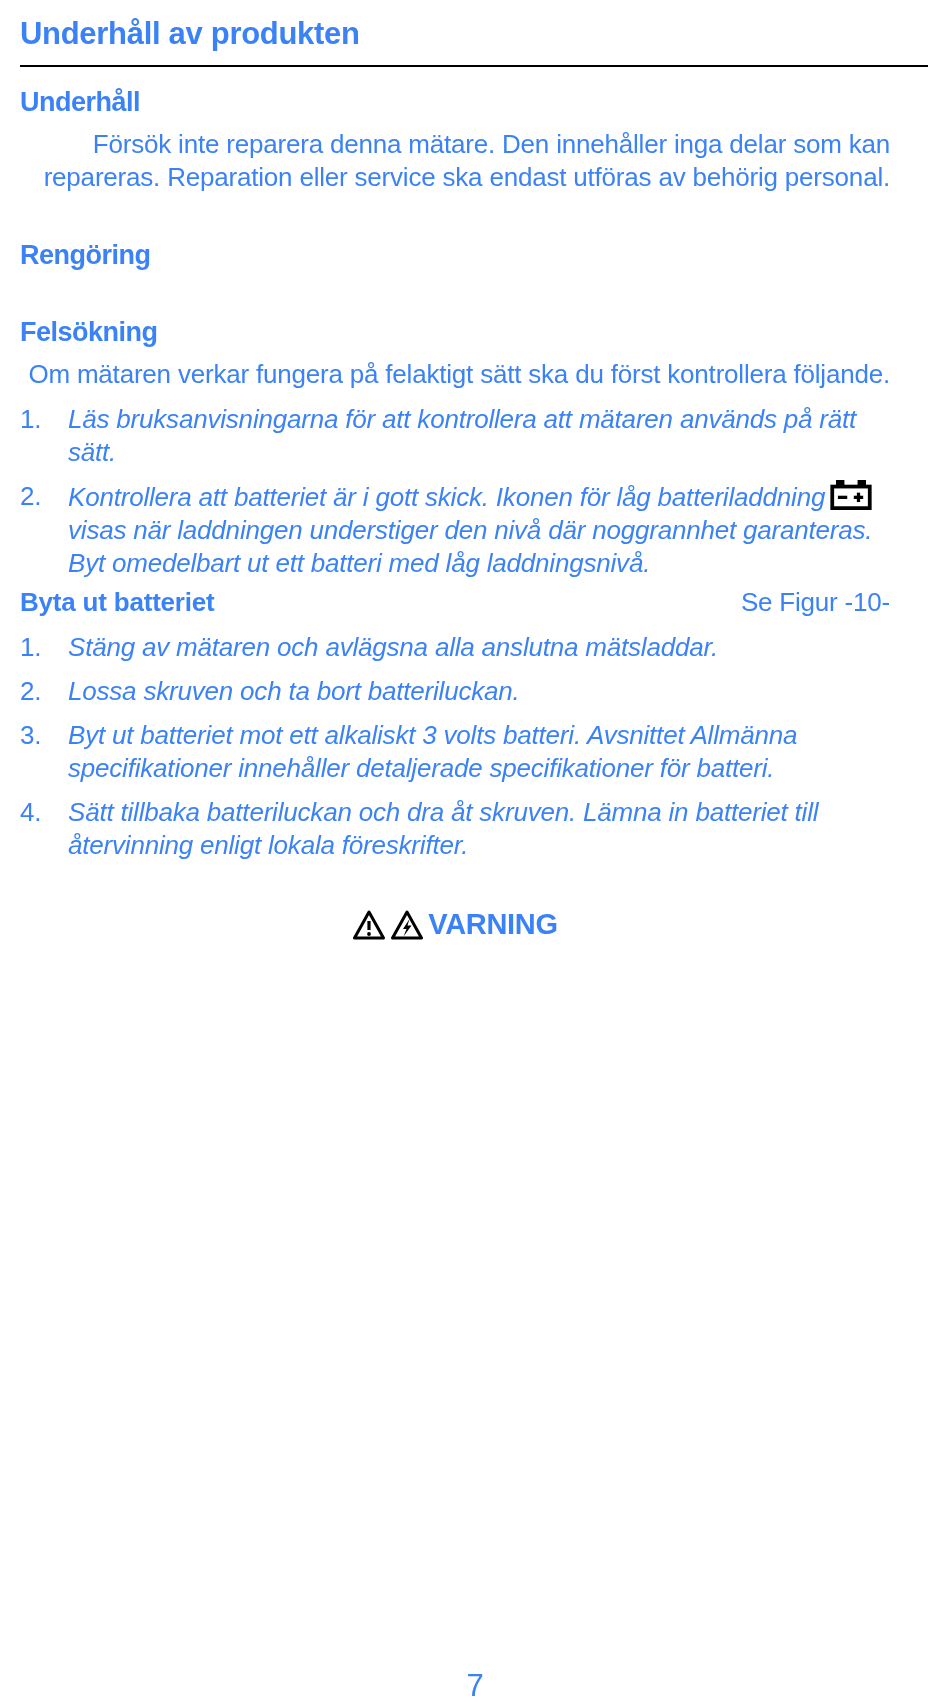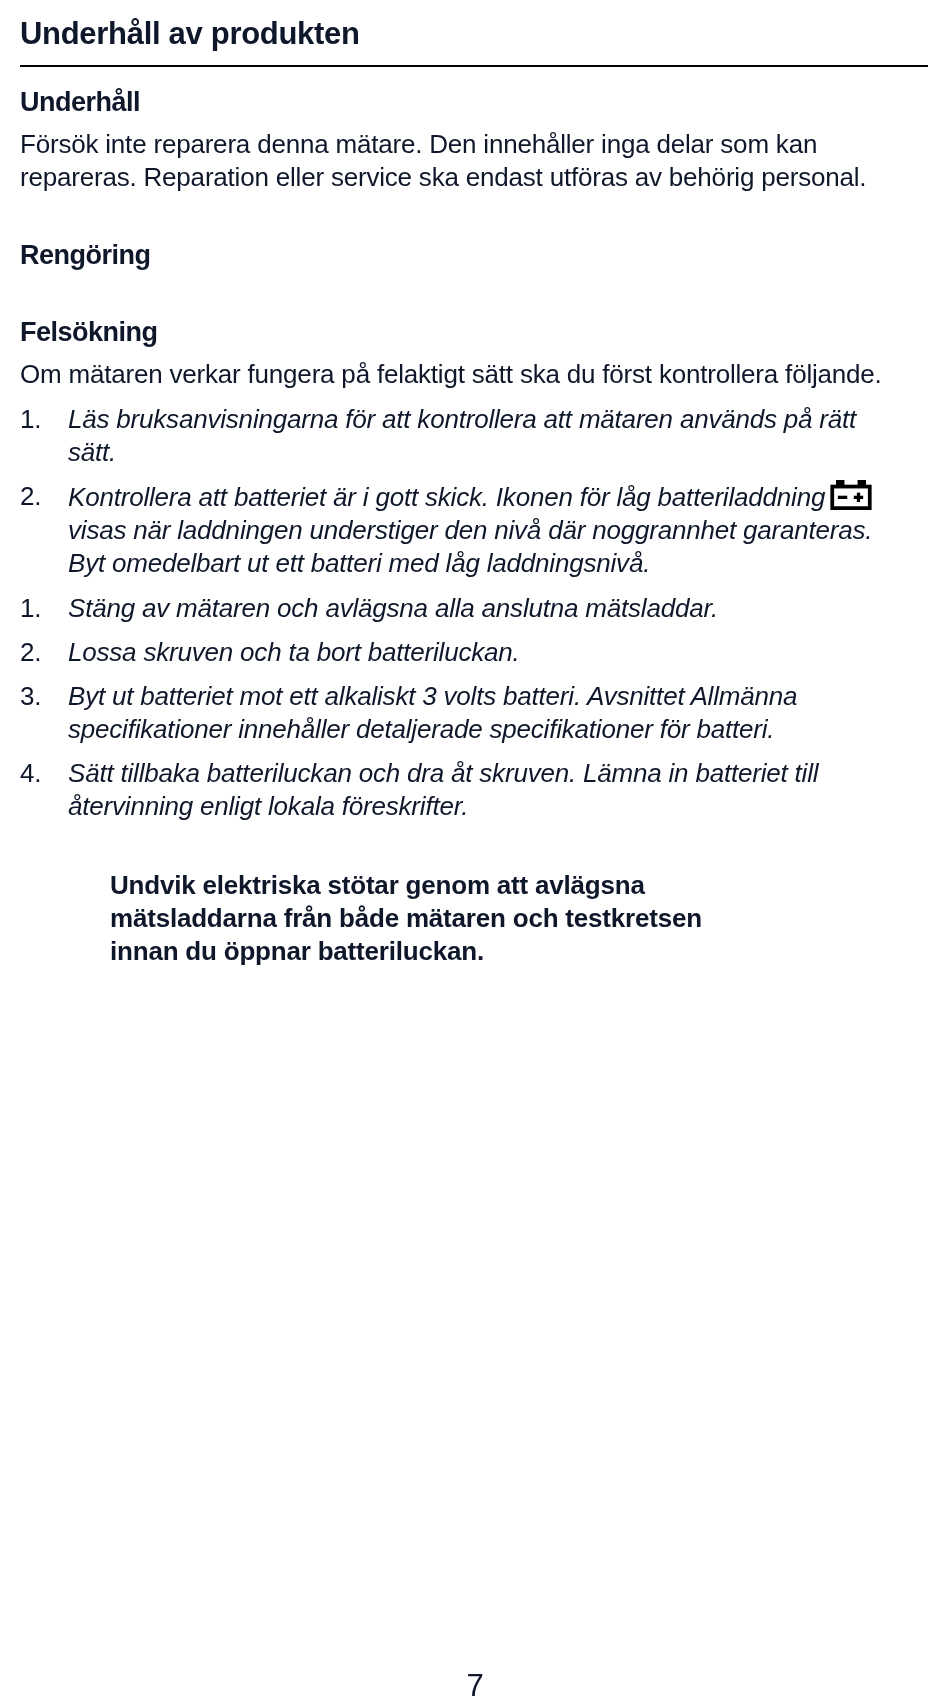--- a/index.html
+++ b/index.html
@@ -2,21 +2,21 @@
 <html lang="sv"><head>
 <meta charset="utf-8">
 <style>
   html, body { margin: 0; padding: 0; background: #e8e8e8; }
   .page {
     position: relative;
     width: 950px;
     height: 1708px;
     margin: 0 auto;
     background: #ffffff;
-    color: #0f172a;
+    color: #3b82f6;
     font-family: "Liberation Sans", "DejaVu Sans", sans-serif;
     box-sizing: border-box;
     padding: 16px 60px 0 20px;
     overflow: hidden;
   }
   .page-header-title {
     font-size: 31px;
     font-weight: bold;
     margin: 0;
     letter-spacing: -0.3px;
@@ -31,20 +31,21 @@
     font-weight: bold;
     margin: 46px 0 10px 0;
     letter-spacing: -0.5px;
   }
   .section-first h2.section-heading { margin-top: 20px; }
   p.body-text {
     font-size: 26px;
     line-height: 33px;
     margin: 0;
     letter-spacing: -0.2px;
+    text-align: right;
   }
   .list { margin-top: 12px; }
   .list-item {
     display: flex;
     align-items: flex-start;
     margin-top: 11px;
     font-size: 26px;
     line-height: 33px;
     letter-spacing: -0.2px;
   }
@@ -132,39 +133,54 @@
             <line x1="9" y1="18.5" x2="19" y2="18.5" stroke="#000" stroke-width="3.5"></line>
             <line x1="26" y1="18.5" x2="36" y2="18.5" stroke="#000" stroke-width="3.5"></line>
             <line x1="31" y1="13.5" x2="31" y2="23.5" stroke="#000" stroke-width="3.5"></line>
           </svg><span>visas när laddningen understiger den nivå där noggrannhet garanteras. Byt omedelbart ut ett batteri med låg laddningsnivå.</span>
         </div>
       </div>
     </div>
   </section>
 
   <section>
+    <div class="subhead-row">
+      <span class="subhead-bold">Byta ut batteriet</span>
+      <span class="figure-ref">Se Figur -10-</span>
+    </div>
     <div class="list">
       <div class="list-item">
         <span class="list-number">1.</span>
         <div class="list-text">Stäng av mätaren och avlägsna alla anslutna mätsladdar.</div>
       </div>
       <div class="list-item">
         <span class="list-number">2.</span>
         <div class="list-text">Lossa skruven och ta bort batteriluckan.</div>
       </div>
       <div class="list-item">
         <span class="list-number">3.</span>
         <div class="list-text">Byt ut batteriet mot ett alkaliskt 3 volts batteri. Avsnittet Allmänna specifikationer innehåller detaljerade specifikationer för batteri.</div>
       </div>
       <div class="list-item">
         <span class="list-number">4.</span>
         <div class="list-text">Sätt tillbaka batteriluckan och dra åt skruven. Lämna in batteriet till återvinning enligt lokala föreskrifter.</div>
       </div>
     </div>
 
     <div class="warning-block">
-      <p class="warning-text">Undvik elektriska stötar genom att avlägsna mätsladdarna från både mätaren och testkretsen innan du öppnar batteriluckan.</p>
+      <div class="warning-heading">
+        <svg width="34" height="32" viewBox="0 0 34 32" aria-hidden="true">
+          <polygon points="17,3 31.5,29 2.5,29" fill="none" stroke="#000" stroke-width="3" stroke-linejoin="round"></polygon>
+          <line x1="17" y1="12" x2="17" y2="21" stroke="#000" stroke-width="3.2"></line>
+          <circle cx="17" cy="25" r="1.9" fill="#000"></circle>
+        </svg>
+        <svg width="34" height="32" viewBox="0 0 34 32" aria-hidden="true">
+          <polygon points="17,3 31.5,29 2.5,29" fill="none" stroke="#000" stroke-width="3" stroke-linejoin="round"></polygon>
+          <polygon points="19.5,10 13,20 16.5,20 13.5,27.5 21.5,16.5 17.5,16.5" fill="#000"></polygon>
+        </svg>
+        <span>VARNING</span>
+      </div>
     </div>
   </section>
 
   <div class="page-number">7</div>
 
 </div>
 
 </body></html>

